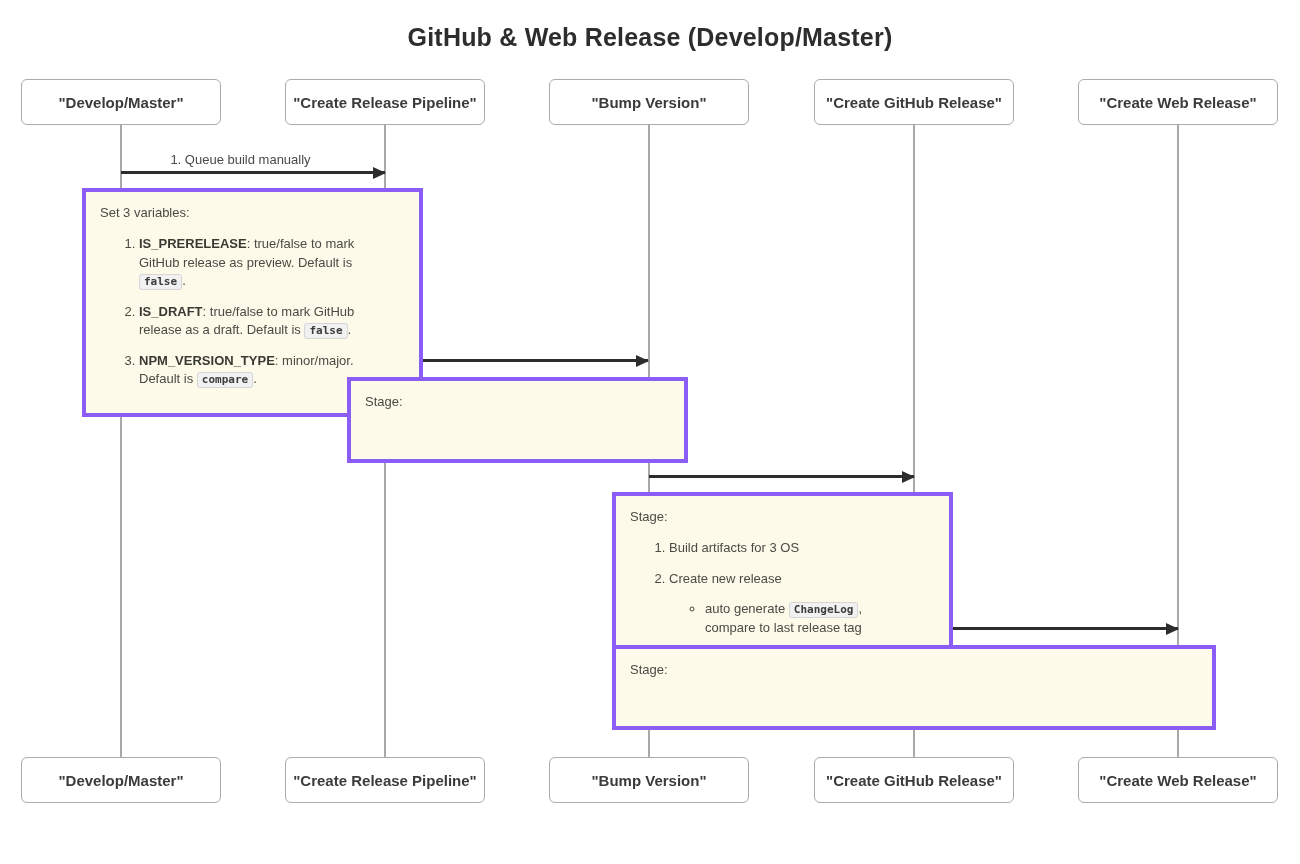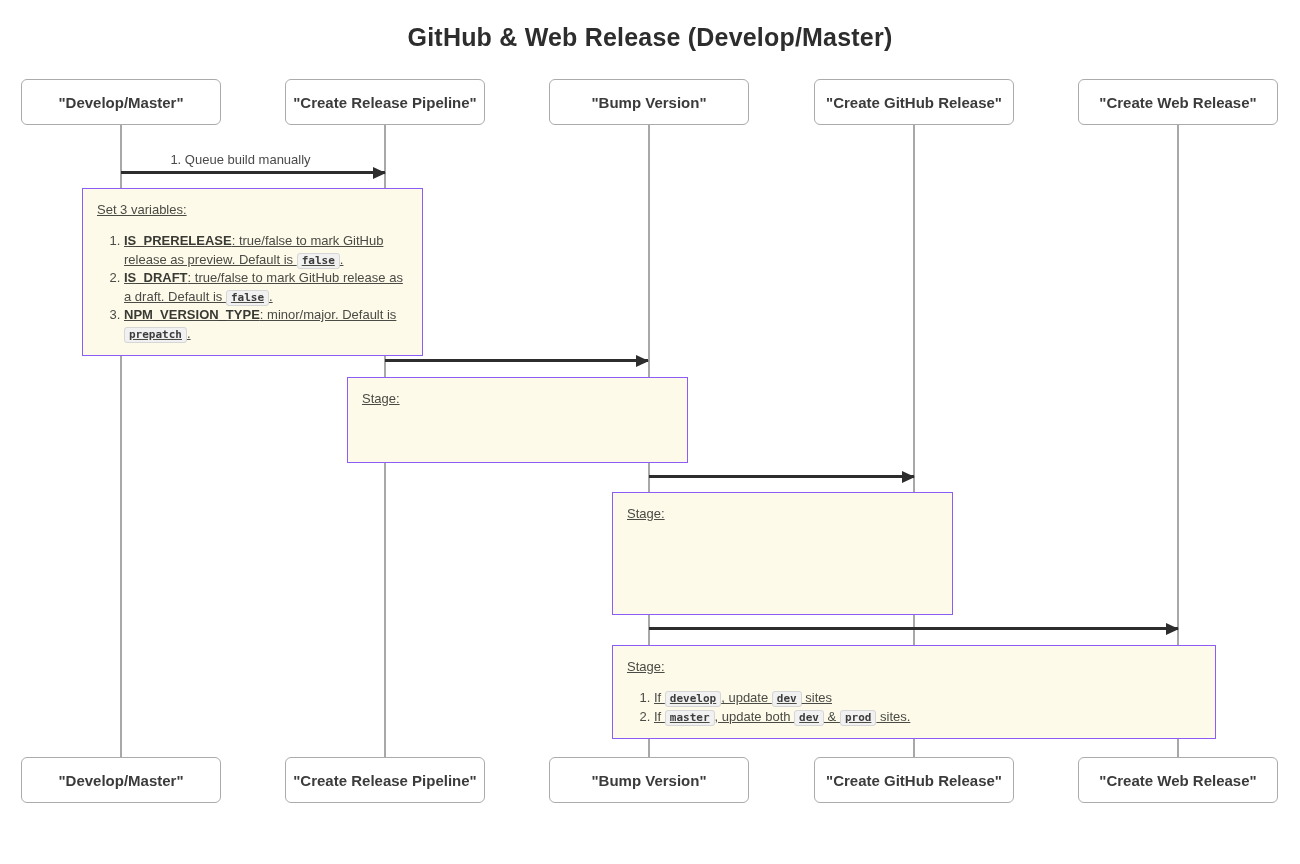--- a/index.html
+++ b/index.html
@@ -24,26 +24,26 @@
   .arrow .head {
     position:absolute; right:-1px; top:50%; transform:translateY(-50%);
     width:0; height:0; border-left:13px solid #2d2d2d;
     border-top:6px solid transparent; border-bottom:6px solid transparent;
   }
   .arrow-label {
     position:absolute; text-align:center; font-size:13px; color:#4a4a4a; z-index:1;
   }
   .note {
     position:absolute; box-sizing:border-box; background:#fdfae9;
-    border:1px solid #8b5cf6; color:#4b4b45; font-size:13px;
-    padding:12px 14px; z-index:2; line-height:1.42;text-decoration:underline;
+    border:4px solid #8b5cf6; color:#4b4b45; font-size:13px;
+    padding:12px 14px; z-index:2; line-height:1.42;
   }
   .note .note-title { margin:0 0 13px 0; }
   .note ol { margin:0; padding-left:27px; }
-  .note ol li { margin:0; }
+  .note ol li { margin:12px; }
   .note ul { margin:0; padding-left:24px; list-style:circle; }
   .note b { color:#3a3a34; }
   .chip {
     font-family:"DejaVu Sans Mono", monospace; font-weight:700; font-size:11px;
     background:#f1f1f1; border:1px solid #d6d6d6; border-radius:3px;
     padding:0 4px 1px 4px; color:#3c3c3c; white-space:nowrap;
   }
   .note1 { left:82px;  top:188px; width:341px; min-height:158px; }
   .note2 { left:347px; top:377px; width:341px; min-height:86px;  }
   .note3 { left:612px; top:492px; width:341px; min-height:123px; }
@@ -94,35 +94,37 @@
   </div>
   <div class="arrow" style="left:649px; top:627px; width:529px;">
     <span class="head"></span>
   </div>
 
   <div class="note note1">
       <div class="note-title">Set 3 variables:</div>
       <ol>
         <li><b>IS_PRERELEASE</b>: true/false to mark GitHub release as preview. Default is <code class="chip">false</code>.</li>
         <li><b>IS_DRAFT</b>: true/false to mark GitHub release as a draft. Default is <code class="chip">false</code>.</li>
-        <li><b>NPM_VERSION_TYPE</b>: minor/major. Default is <code class="chip">prepatch</code>.</li>
+        <li><b>NPM_VERSION_TYPE</b>: minor/major. Default is <code class="chip">compare</code>.</li>
       </ol>
     </div>
   <div class="note note2">
       <div class="note-title">Stage:</div>
     </div>
   <div class="note note3">
       <div class="note-title">Stage:</div>
+      <ol>
+        <li>Build artifacts for 3 OS</li>
+        <li>Create new release<ul>
+            <li>auto generate <code class="chip">ChangeLog</code>, compare to last release tag</li>
+          </ul></li>
+      </ol>
     </div>
   <div class="note note4">
       <div class="note-title">Stage:</div>
-      <ol>
-        <li>If <code class="chip">develop</code>, update <code class="chip">dev</code> sites</li>
-        <li>If <code class="chip">master</code>, update both <code class="chip">dev</code> &amp; <code class="chip">prod</code> sites.</li>
-      </ol>
     </div>
 
   <div class="footer">
     <span class="made-with">made with</span>
     <a class="brand">swimlanes.io</a>
   </div>
 
 </div>
 
 </body></html>

